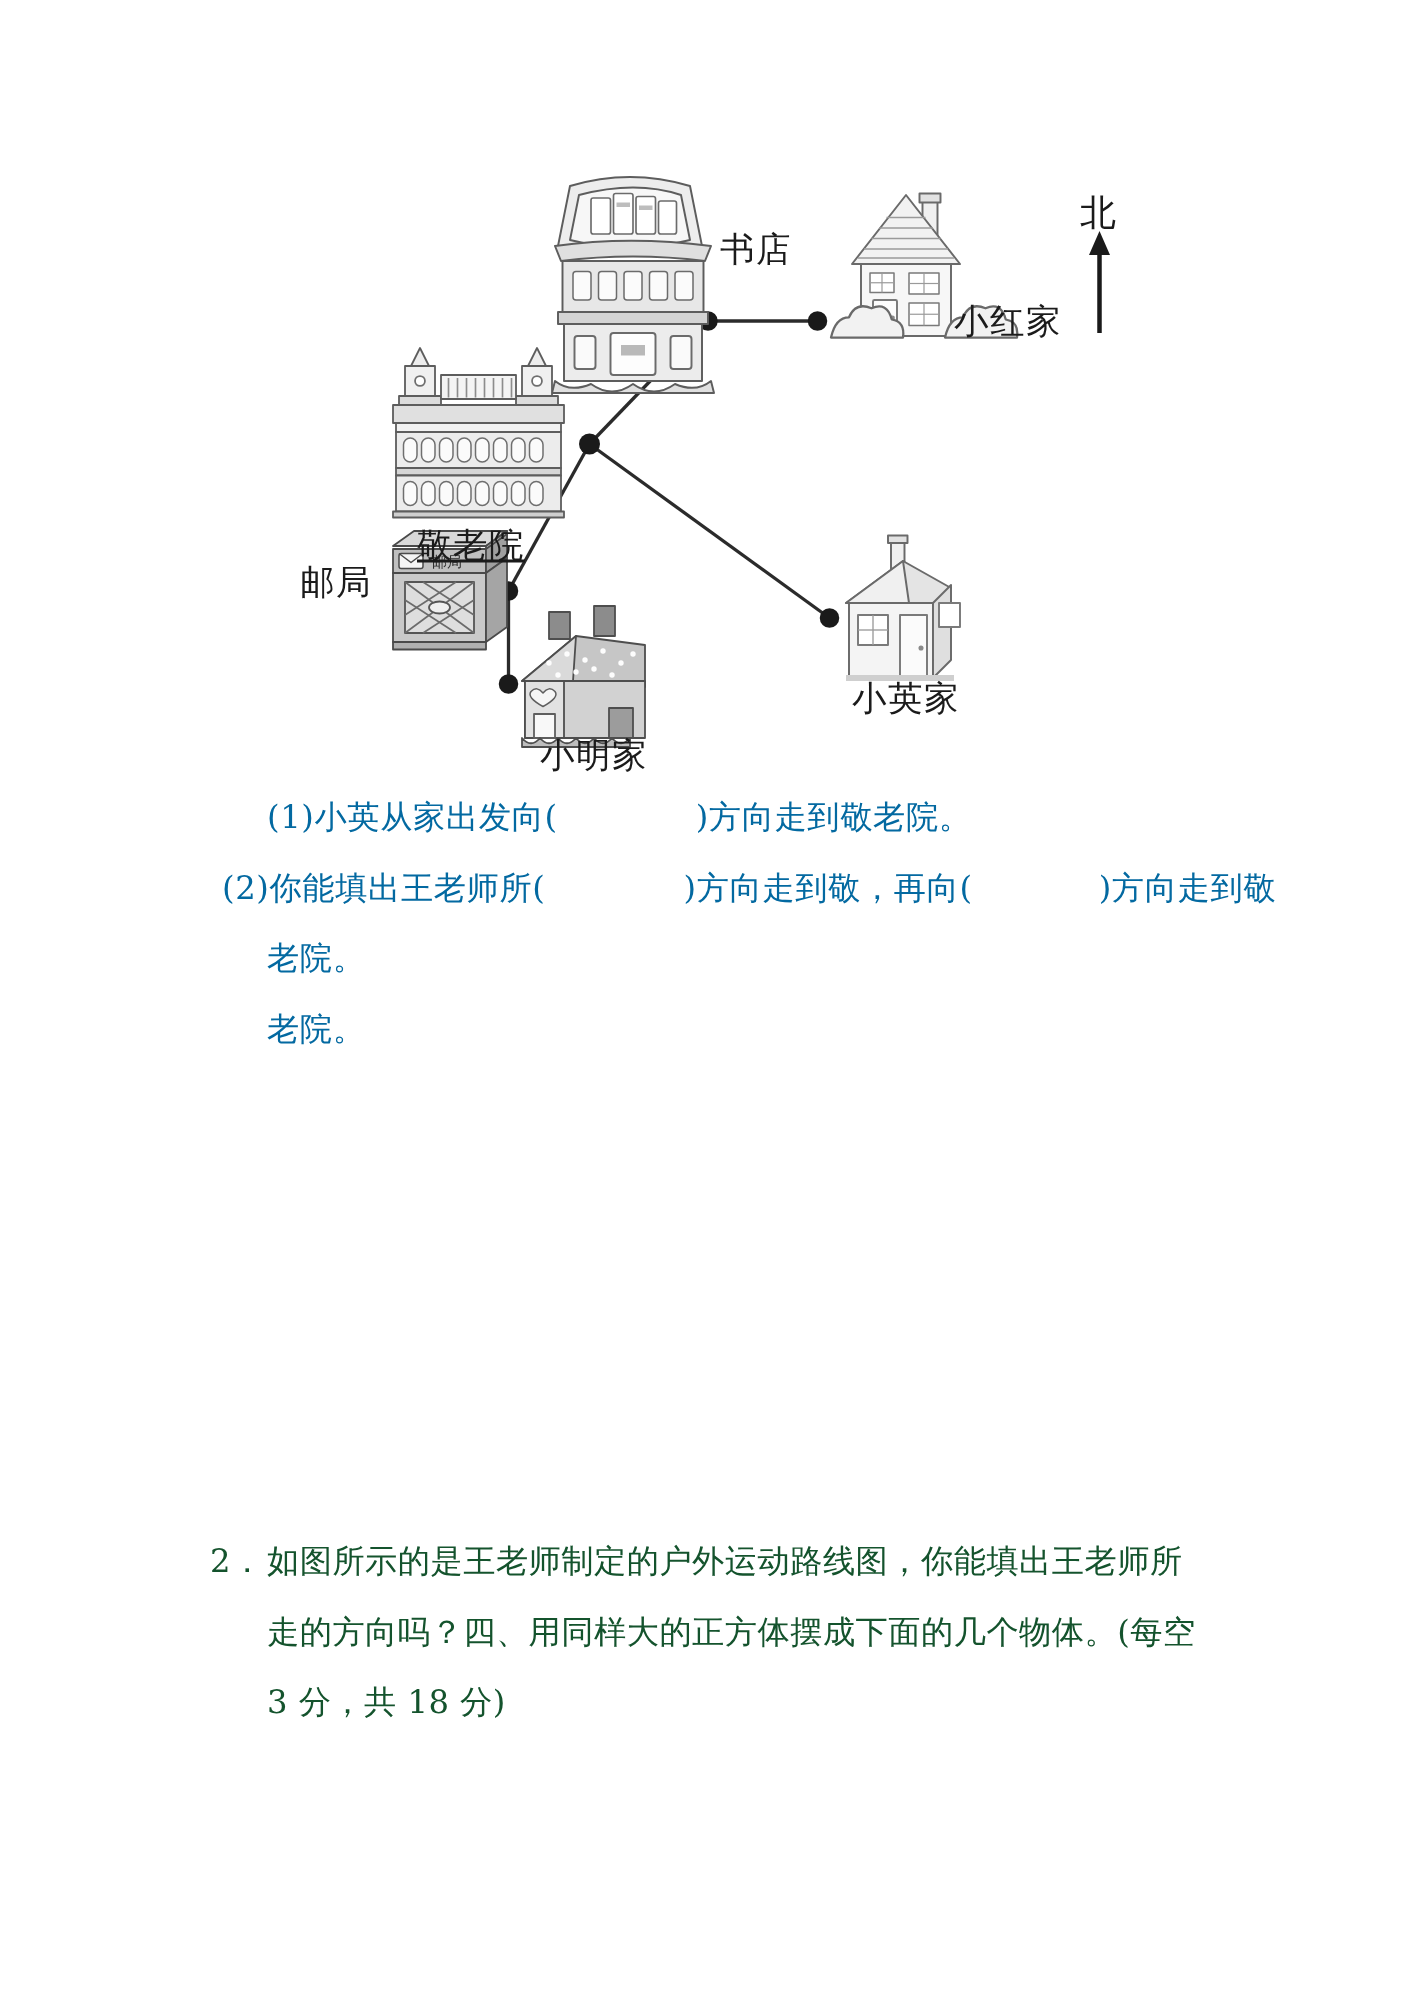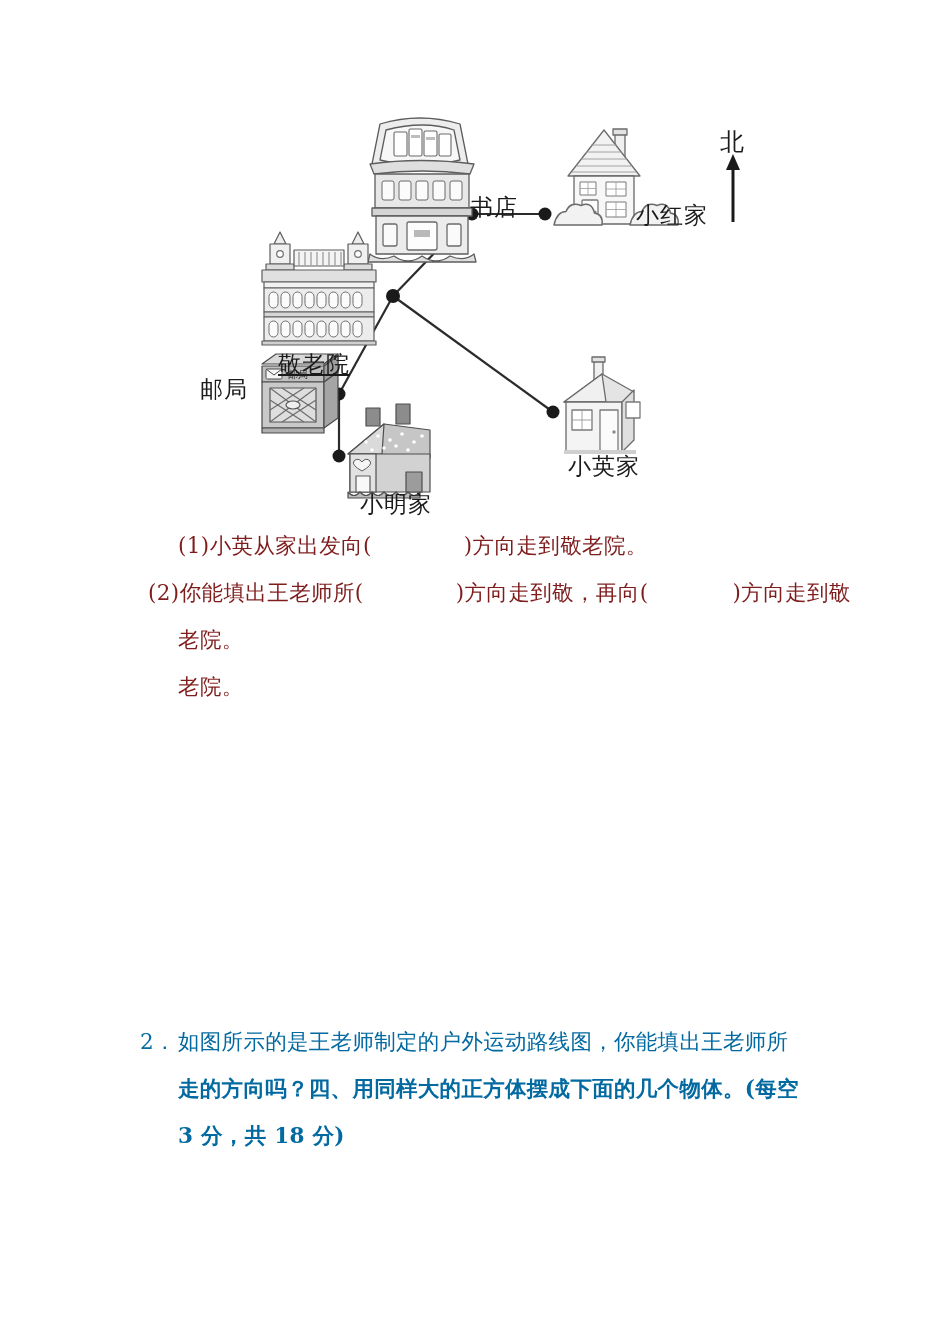--- a/index.html
+++ b/index.html
@@ -50,21 +50,21 @@
   
   .qblock {
     position: absolute;
     left: 148px;
     top: 522px;
     width: 660px;
   }
   .qline {
     font-size: 21.5px;
     line-height: 47px;
-    color: #7f1d1d;
+    color: #0369a1;
     letter-spacing: 0.4px;
     white-space: nowrap;
   }
   .qline.indent {
     padding-left: 30px;
   }
   .blank {
     display: inline-block;
     width: 92px;
   }
@@ -76,31 +76,30 @@
   
   .item2 {
     position: absolute;
     left: 140px;
     top: 1018px;
     width: 672px;
   }
   .item2 .row {
     font-size: 21.5px;
     line-height: 47px;
-    color: #0369a1;
+    color: #14532d;
     letter-spacing: 0.3px;
     white-space: nowrap;
   }
   .item2 .num {
     display: inline-block;
     width: 38px;
   }
   .item2 .hang {
     padding-left: 38px;
-    font-weight: bold;
   }
 </style>
 </head>
 <body>
 
 <div class="page">
 
   <div class="figure">
     <svg viewBox="0 0 640 410" xmlns="http://www.w3.org/2000/svg">
       <defs>
@@ -343,21 +342,21 @@
         <circle cx="444" cy="322" r="1.7" fill="#8a8a8a" stroke="none"></circle>
         <rect x="394" y="340" width="72" height="4" fill="#cfcfcf" stroke="none"></rect>
       </g>
 
       <g>
         <line x1="563" y1="112" x2="563" y2="56" stroke="#1a1a1a" stroke-width="3"></line>
         <path d="M563 44 l7 16 h-14 z" fill="#1a1a1a"></path>
       </g>
     </svg>
 
-    <span class="map-label" style="left:300px; top:46px;margin-top:40px;">书店</span>
+    <span class="map-label" style="left:310px; top:46px;">书店</span>
     <span class="map-label" style="left:466px; top:94px;">小红家</span>
     <span class="map-label" style="left:108px; top:243px;text-decoration:underline;">敬老院</span>
     <span class="map-label" style="left:30px; top:268px;">邮局</span>
     <span class="map-label" style="left:190px; top:383px;">小明家</span>
     <span class="map-label" style="left:398px; top:345px;">小英家</span>
     <span class="map-label" style="left:550px; top:20px; font-size:24px;">北</span>
   </div>
 
   <div class="qblock">
 

